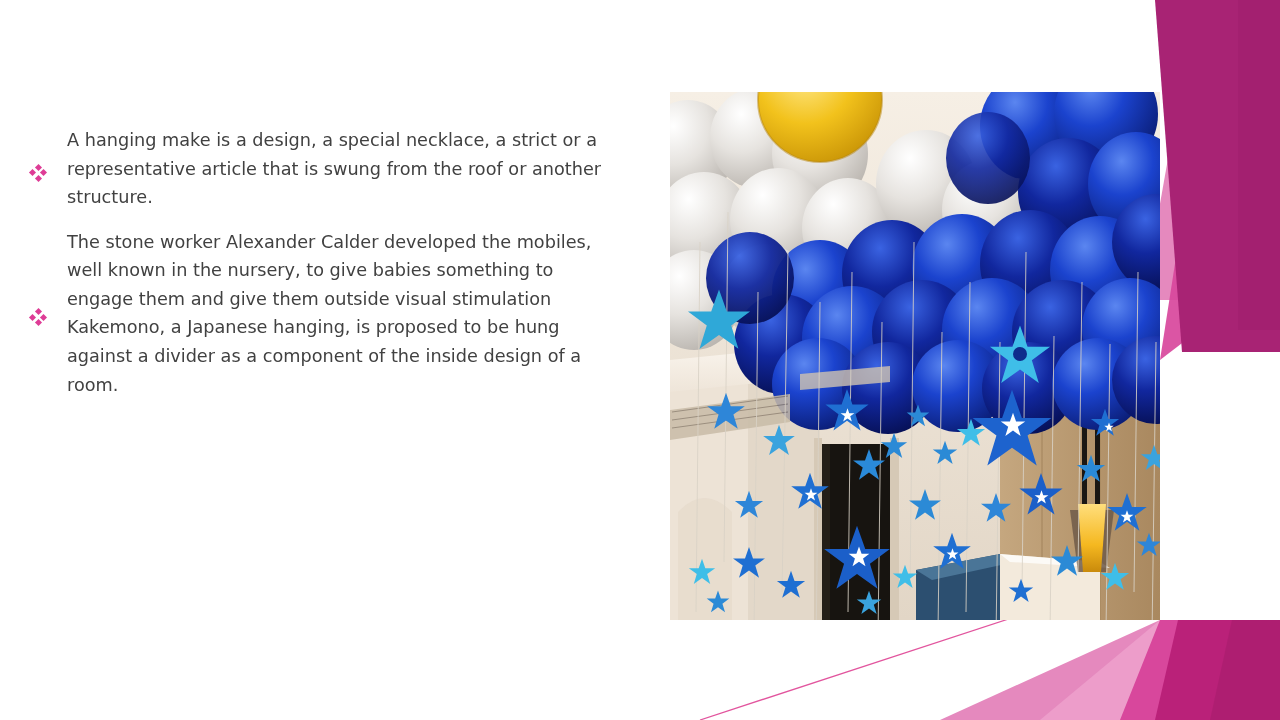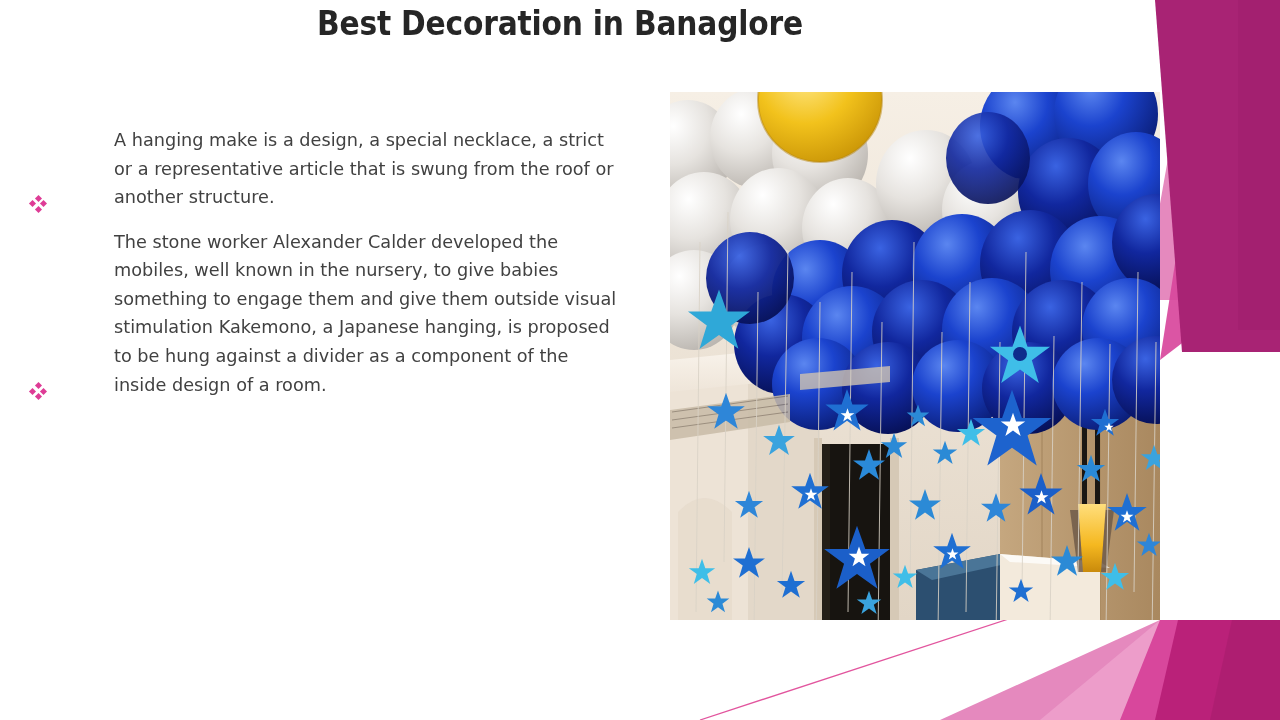--- a/index.html
+++ b/index.html
@@ -90,23 +90,22 @@
     font-weight: bold;
     color: #3B3B3B;
     line-height: 1.2;
     transform: scaleX(0.93);
     transform-origin: left center;
     white-space: nowrap;
   }
 
   .level2-item {
     display: flex;
-    align-items: flex-end;
+    align-items: center;
     margin-bottom: 16px;
-    gap: 47px;
   }
   .diamond-marker {
     flex: 0 0 auto;
     width: 16px;
     height: 16px;
     margin-top: 8px;
     margin-right: 21px;
     position: relative;
   }
   .diamond-marker i {
@@ -158,23 +157,20 @@
 
     <polygon points="1160,620 1280,620 1280,720 940,720" fill="#E589BE"></polygon>
     <polygon points="1160,620 1280,620 1280,720 1040,720" fill="#EFA4CD" opacity="0.75"></polygon>
     <polygon points="1160,620 1280,620 1280,720 1120,720" fill="#D8479C"></polygon>
     <polygon points="1178,620 1280,620 1280,720 1155,720" fill="#BA2179"></polygon>
     <polygon points="1232,620 1280,620 1280,720 1210,720" fill="#AA1E6E" opacity="0.7"></polygon>
 
     <line x1="700" y1="720" x2="1030" y2="612" stroke="#E2559E" stroke-width="1.3"></line>
   </svg>
 
-  <div id="title-block">
-    <div id="slide-title">Best Decoration in Banaglore</div>
-  </div>
 
   <div id="content-body">
 
 
     <div class="level2-item">
       <span class="diamond-marker">
         <i class="d-top"></i>
           <i class="d-left"></i>
           <i class="d-right"></i>
           <i class="d-bottom"></i>

